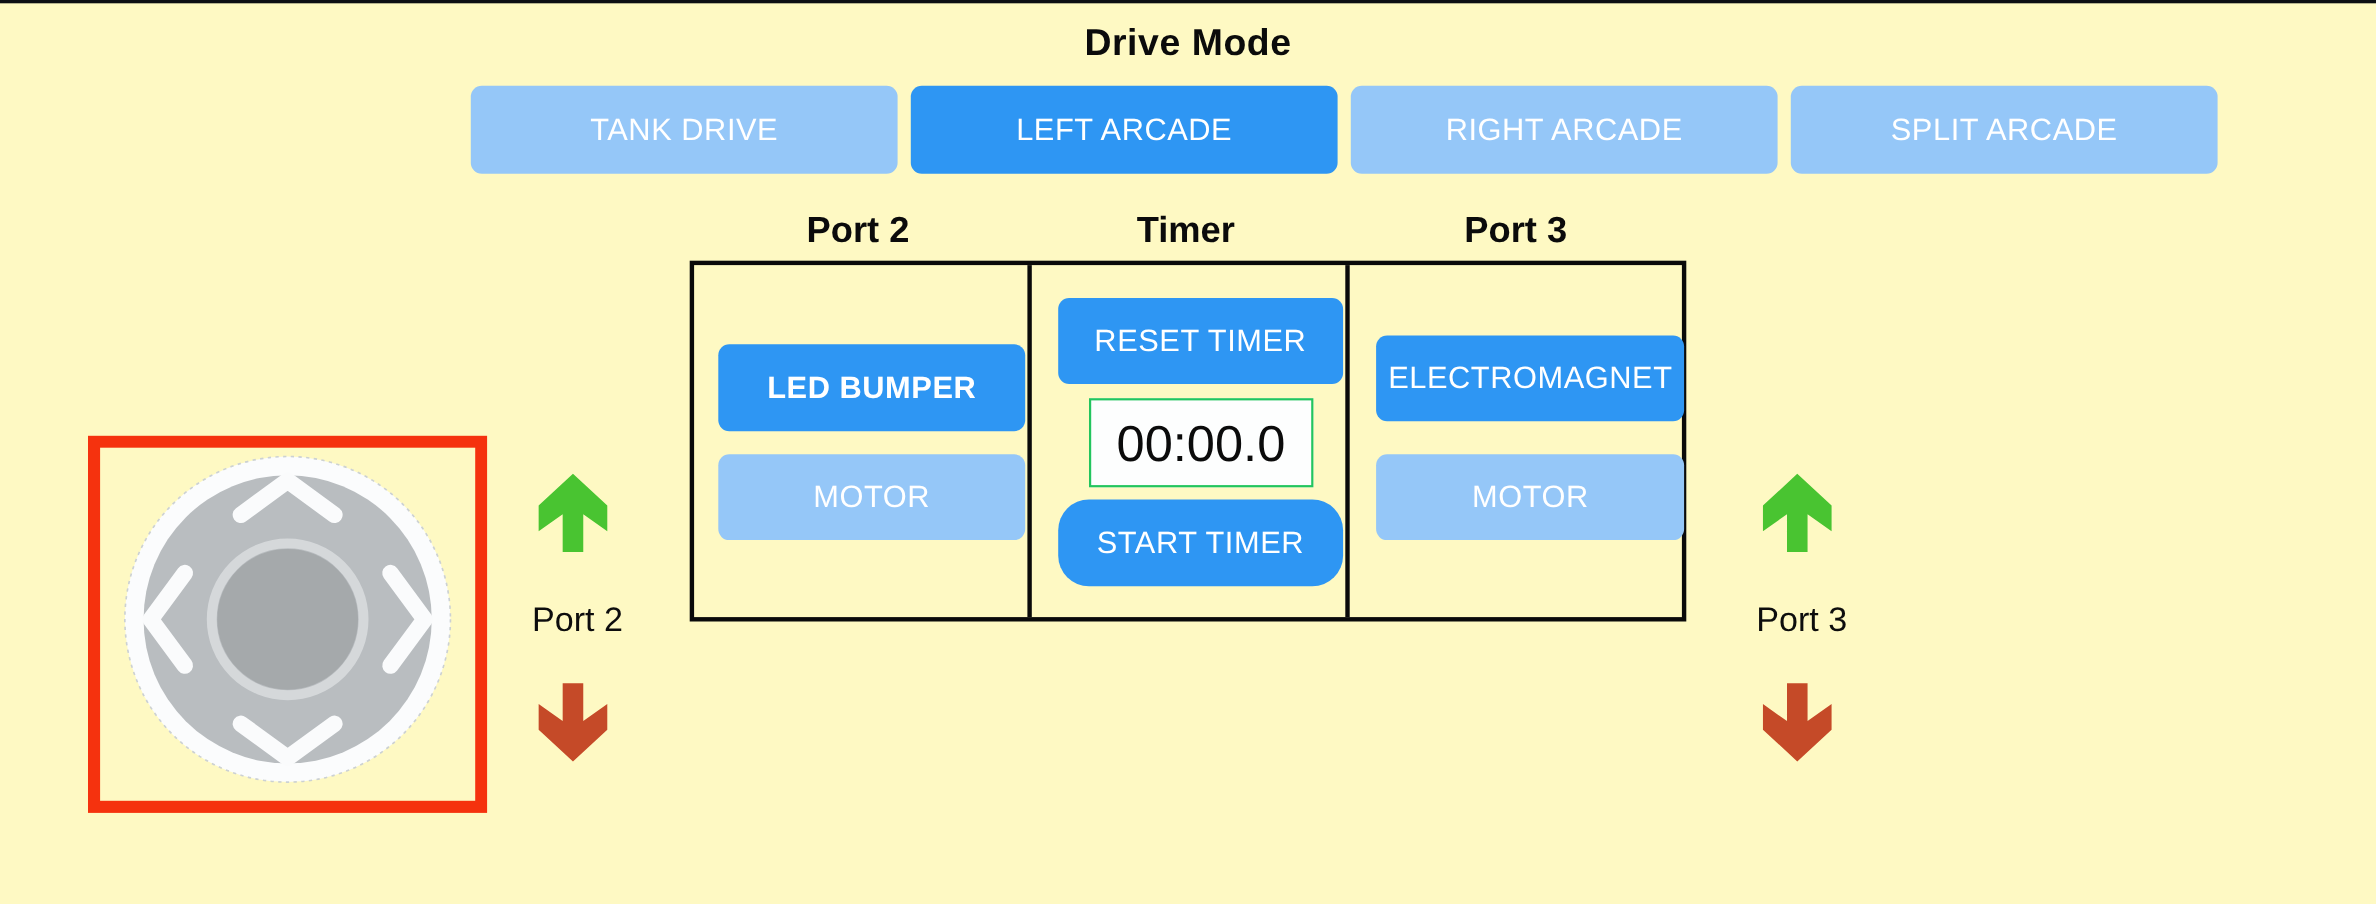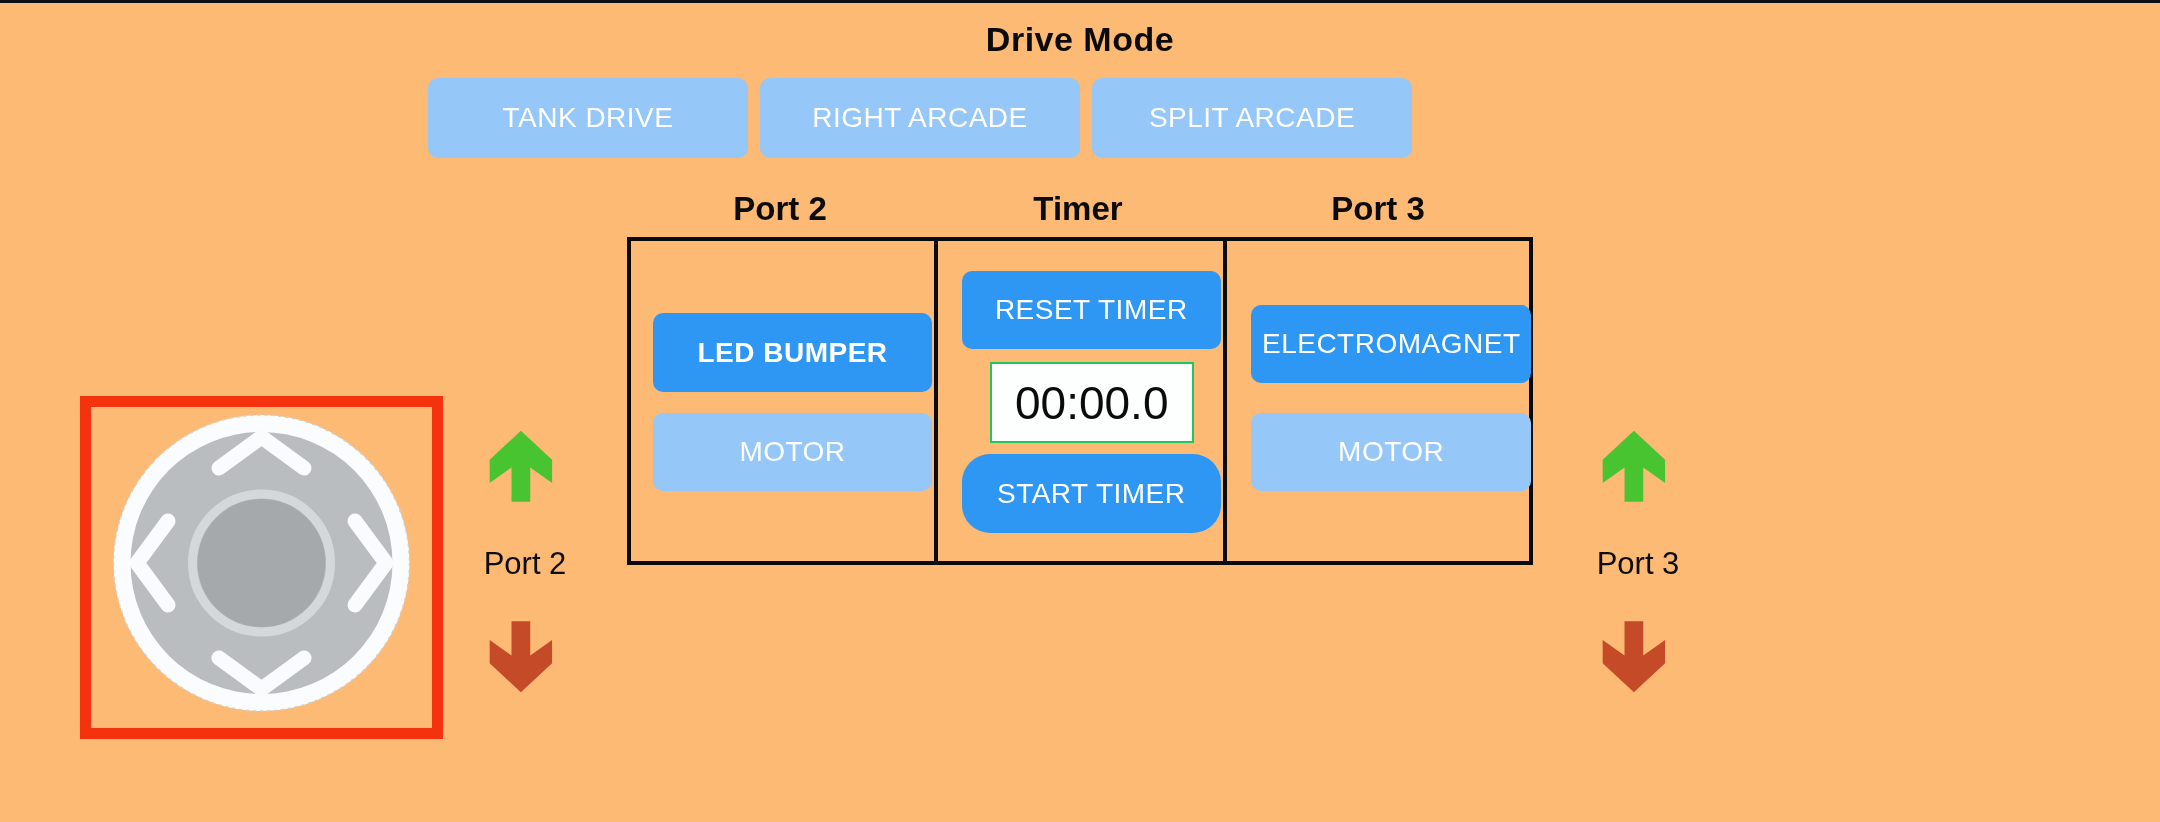--- a/index.html
+++ b/index.html
@@ -1,38 +1,38 @@
 <!DOCTYPE html>
 <html><head>
 <meta charset="utf-8">
 <style>
   html,body{margin:0;padding:0;}
   .canvas{
     position:relative;width:2160px;height:822px;
-    background:#fdba74;overflow:hidden;
+    background:#fef9c3;overflow:hidden;
     font-family:"Liberation Sans",sans-serif;
     -webkit-font-smoothing:antialiased;
   }
   .topbar{position:absolute;left:0;top:0;width:2160px;height:3px;background:#0c0f13;}
 
   .title{
     position:absolute;left:0;top:20px;width:2160px;text-align:center;
     font-size:34px;font-weight:bold;color:#0b0b0b;letter-spacing:0.5px;
   }
 
   .mode-row{position:absolute;left:428px;top:78px;display:flex;gap:12px;}
   .btn{
     border:none;outline:none;cursor:pointer;
     color:#ffffff;font-family:"Liberation Sans",sans-serif;
     font-size:28px;letter-spacing:0.5px;border-radius:10px;
     display:flex;align-items:center;justify-content:center;
     background:#95c7f8;
   }
   .btn.active{background:#2e96f3;}
-  .mode-btn{width:320px;height:80px;}
+  .mode-btn{width:388px;height:80px;}
 
   .col-header{
     position:absolute;top:190px;transform:translateX(-50%);
     font-size:33px;font-weight:bold;color:#0b0b0b;white-space:nowrap;
   }
   #hdr-port2{left:780px;}
   #hdr-timer{left:1078px;text-align:right;}
   #hdr-port3{left:1378px;}
 
   .table{
@@ -77,20 +77,21 @@
 <body>
 
 <div class="canvas">
 
   <div class="topbar"></div>
 
   <div class="title">Drive Mode</div>
 
   <div class="mode-row">
     <button class="btn mode-btn">TANK DRIVE</button>
+    <button class="btn mode-btn active">LEFT ARCADE</button>
     <button class="btn mode-btn">RIGHT ARCADE</button>
     <button class="btn mode-btn">SPLIT ARCADE</button>
   </div>
 
   <div class="col-header" id="hdr-port2">Port 2</div>
   <div class="col-header" id="hdr-timer">Timer</div>
   <div class="col-header" id="hdr-port3">Port 3</div>
 
   <div class="table">
     <div class="tcol c1">

